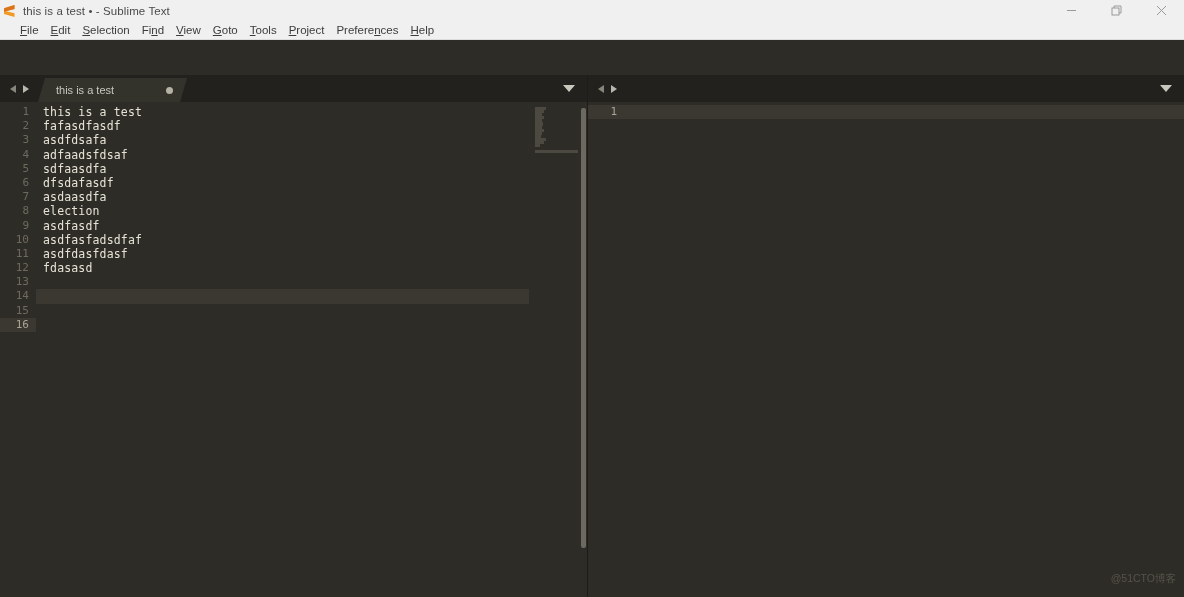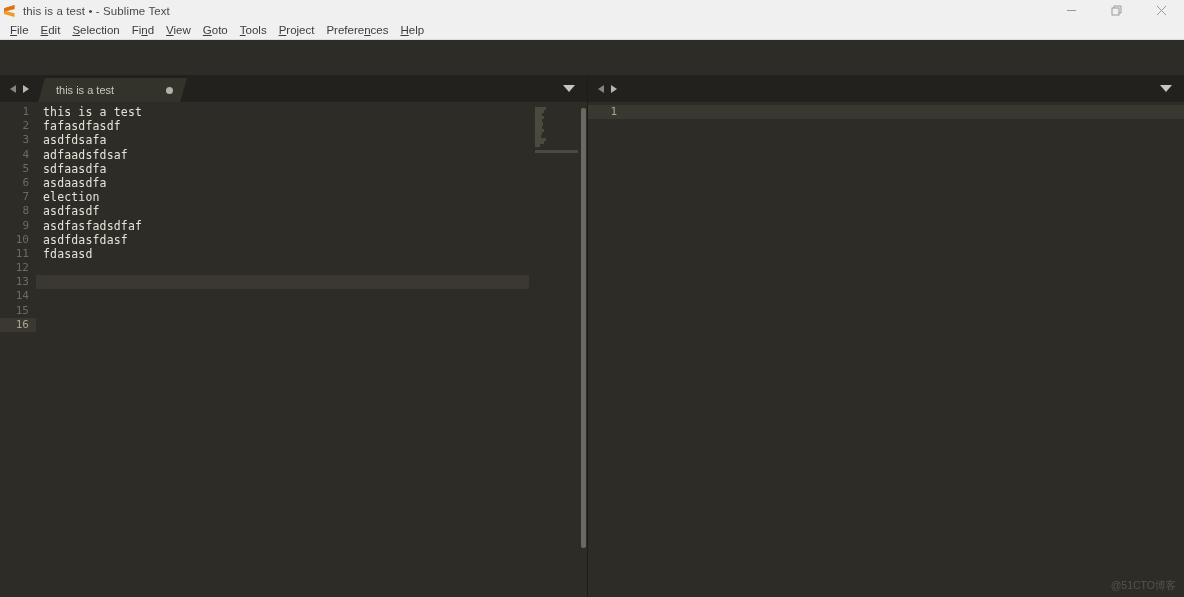--- a/index.html
+++ b/index.html
@@ -62,21 +62,21 @@
     justify-content: center;
   }
   .win-btn svg { display: block; }
 
   
   .menubar {
     height: 19px;
     background: #f0f0f0;
     display: flex;
     align-items: center;
-    padding-left: 4px;
+    padding-left: 14px;
     flex: 0 0 19px;
     border-bottom: 1px solid #dcdcdc;
   }
   .menu-item {
     font-size: 11.5px;
     color: #3c3c3c;
     padding: 0 6px;
     line-height: 18px;
     white-space: nowrap;
     font-family: "Liberation Sans", sans-serif;
@@ -246,21 +246,21 @@
     font-family: "DejaVu Sans Mono", monospace;
     font-size: 11.5px;
     color: #e6e3d6;
     min-width: 0;
   }
 
   
   .watermark {
     position: absolute;
     right: 8px;
-    bottom: 4px;
+    bottom: 11px;
     font-size: 10.5px;
     color: #55534b;
     font-family: "Liberation Sans", sans-serif;
     white-space: nowrap;
     user-select: none;
   }
 </style>
 </head>
 <body>
 
@@ -355,20 +355,21 @@
             <div class="gut-line">14</div>
             <div class="gut-line">15</div>
             <div class="gut-line active">16</div>
           </div>
         <div class="code">
             <div class="code-line">this is a test</div>
             <div class="code-line">fafasdfasdf</div>
             <div class="code-line">asdfdsafa</div>
             <div class="code-line">adfaadsfdsaf</div>
             <div class="code-line">sdfaasdfa</div>
+            <div class="code-line">dfsdafasdf</div>
             <div class="code-line">asdaasdfa</div>
             <div class="code-line">election</div>
             <div class="code-line">asdfasdf</div>
             <div class="code-line">asdfasfadsdfaf</div>
             <div class="code-line">asdfdasfdasf</div>
             <div class="code-line">fdasasd</div>
             <div class="code-line"></div>
             <div class="code-line active"></div>
           </div>
         <div class="minimap">

